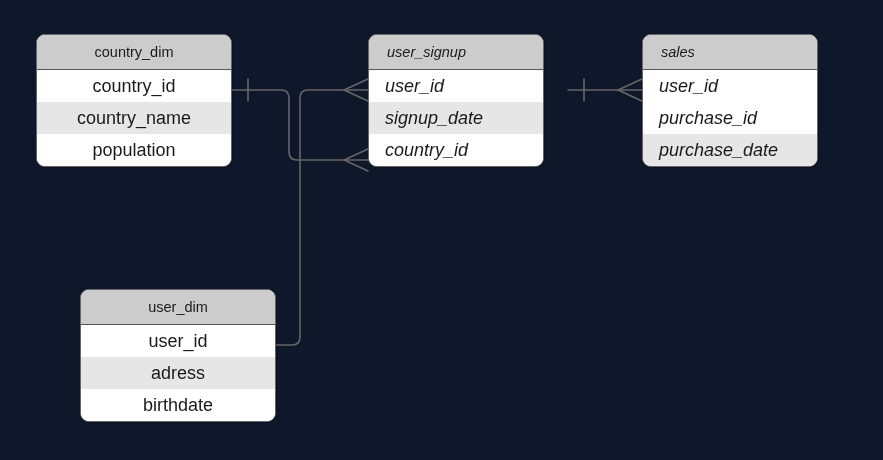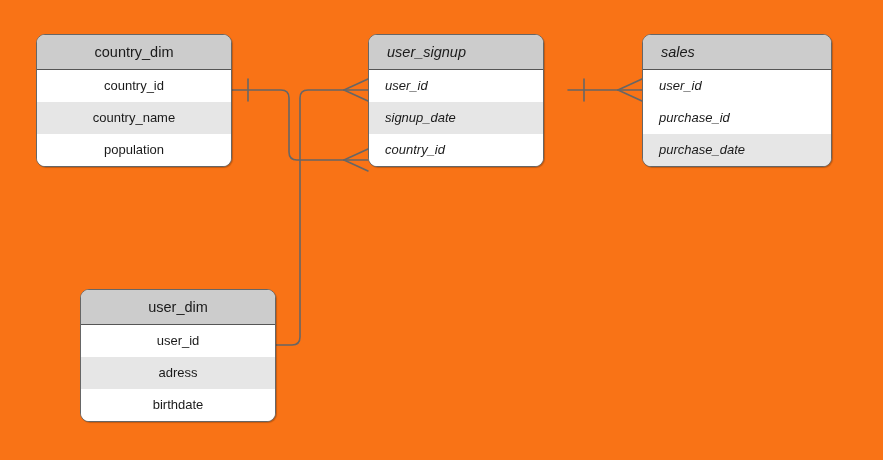--- a/index.html
+++ b/index.html
@@ -5,21 +5,21 @@
 <style>
   html, body {
     margin: 0;
     padding: 0;
     background: #ffffff;
   }
   #canvas {
     position: relative;
     width: 883px;
     height: 460px;
-    background: #f97316;
+    background: #0f172a;
     overflow: hidden;
     font-family: "Liberation Sans", sans-serif;
   }
   #connectors {
     position: absolute;
     left: 0;
     top: 0;
     width: 883px;
     height: 460px;
   }
@@ -40,21 +40,21 @@
     background: #cccccc;
     border-bottom: 1px solid #555555;
     font-size: 14.5px;
     color: #1a1a1a;
     white-space: nowrap;
     overflow: hidden;
   }
   .entity-row {
     height: 32px;
     line-height: 32px;
-    font-size: 13px;
+    font-size: 18px;
     color: #1a1a1a;
     background: #ffffff;
     white-space: nowrap;
     overflow: hidden;
   }
   .entity-row.alt {
     background: #e6e6e6;
   }
 
   
@@ -129,21 +129,21 @@
     <div class="entity-row">population</div>
   </div>
 
   <div class="entity style-left" style="left:368px; top:34px; width:176px;">
     <div class="entity-header">user_signup</div>
     <div class="entity-row">user_id</div>
     <div class="entity-row alt">signup_date</div>
     <div class="entity-row">country_id</div>
   </div>
 
-  <div class="entity style-left" style="left:642px; top:34px; width:190px;">
+  <div class="entity style-left" style="left:642px; top:34px; width:176px;">
     <div class="entity-header">sales</div>
     <div class="entity-row">user_id</div>
     <div class="entity-row">purchase_id</div>
     <div class="entity-row alt">purchase_date</div>
   </div>
 
   <div class="entity style-center" style="left:36px; top:289px; width:196px;margin-left:44px;">
     <div class="entity-header">user_dim</div>
     <div class="entity-row">user_id</div>
     <div class="entity-row alt">adress</div>

